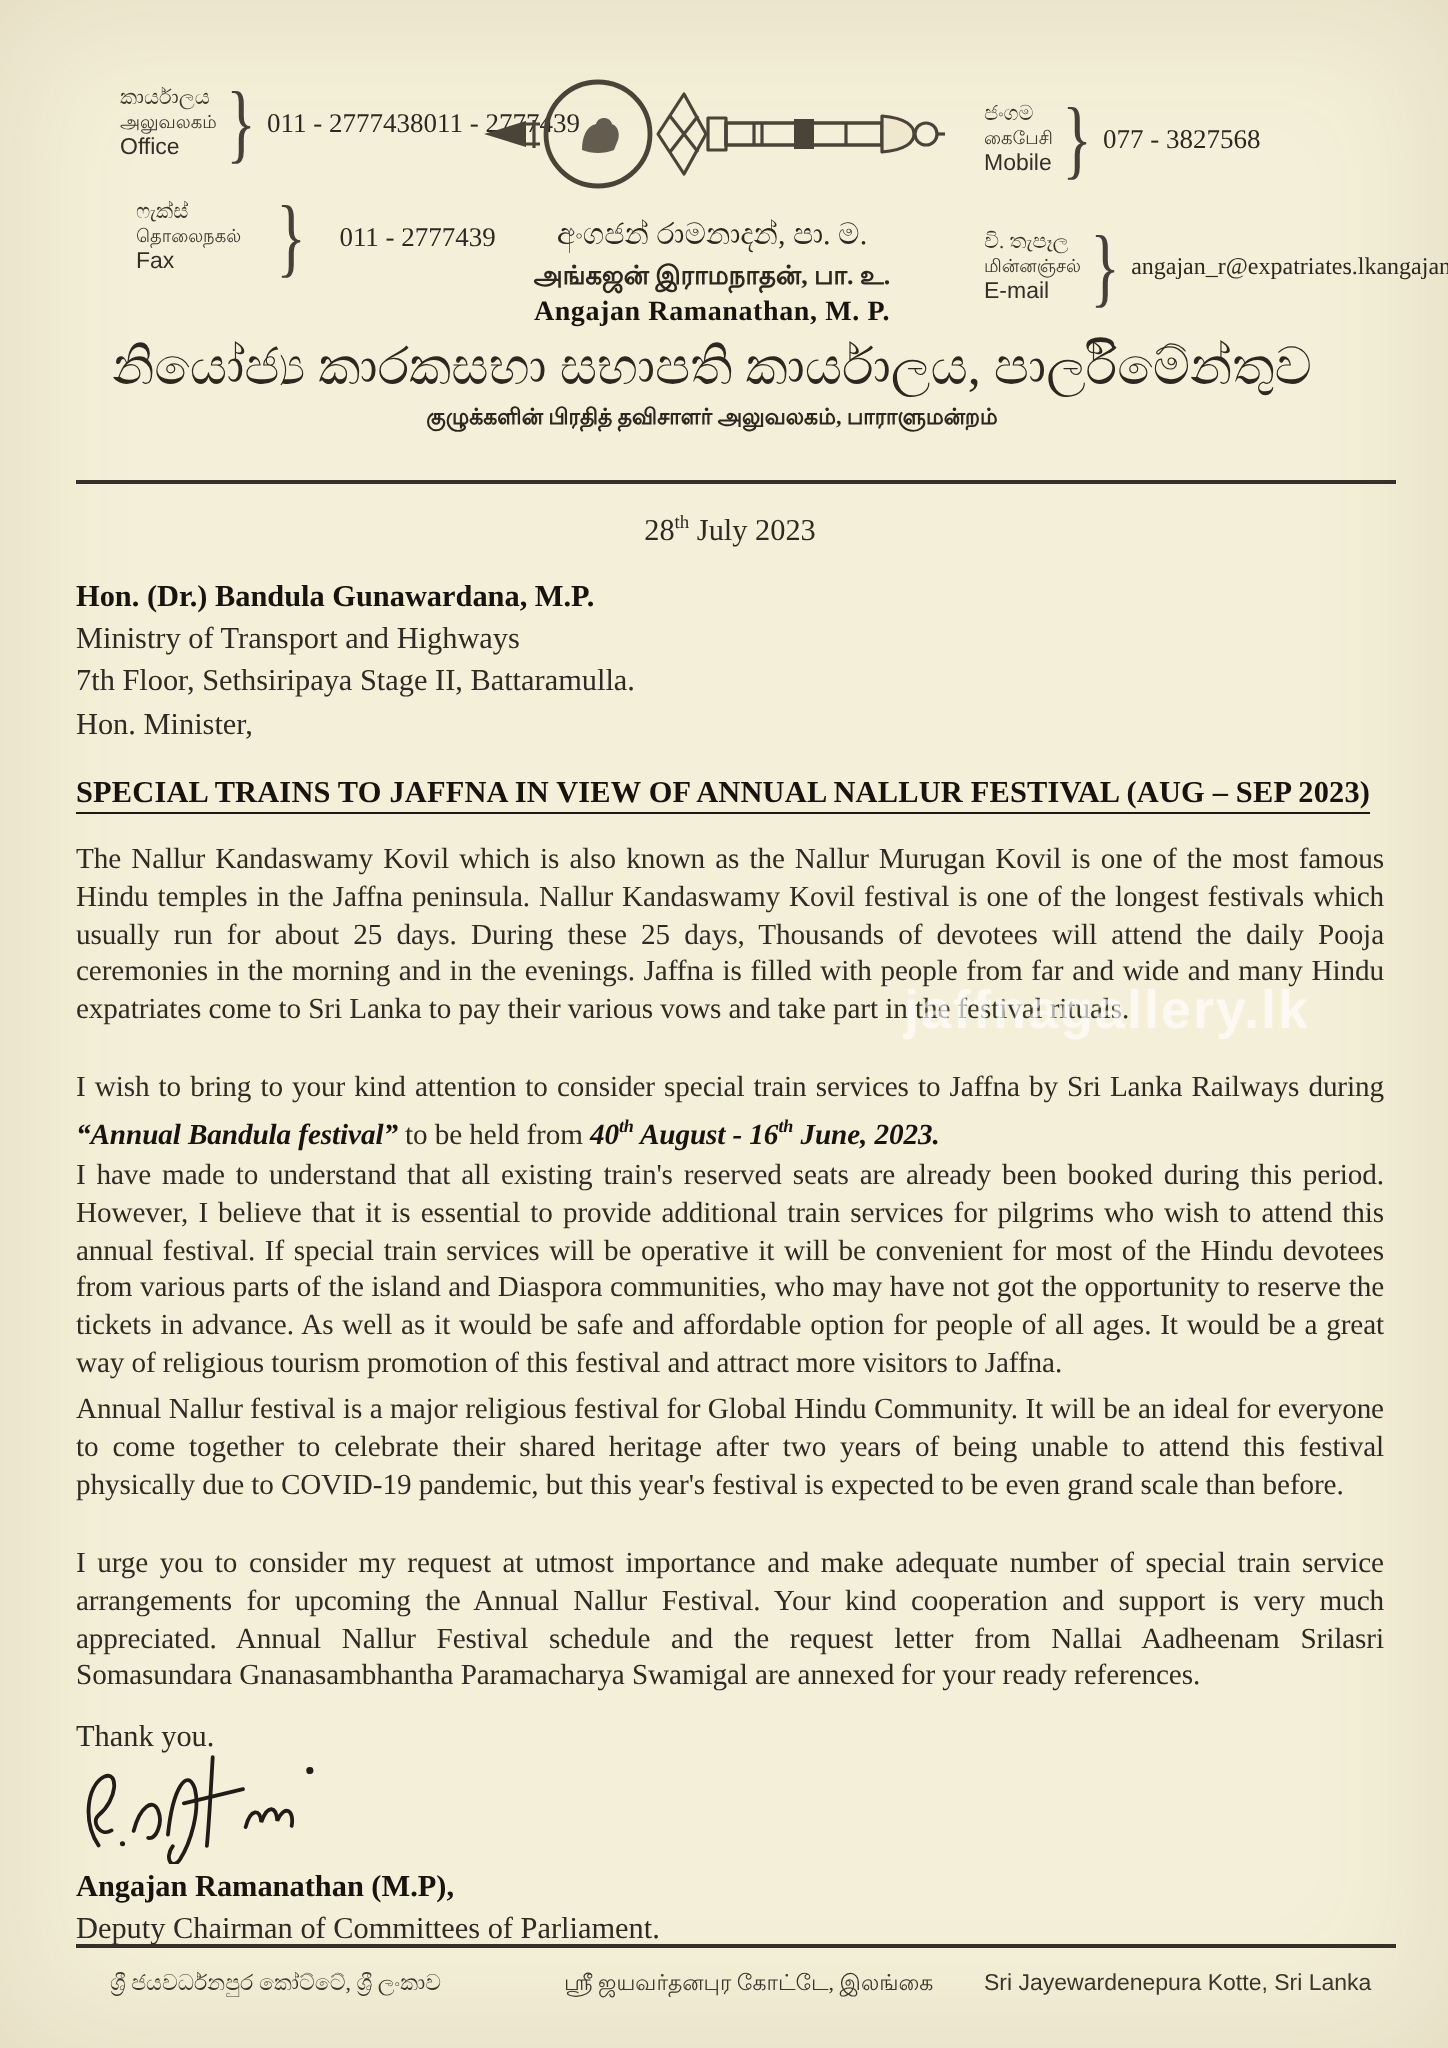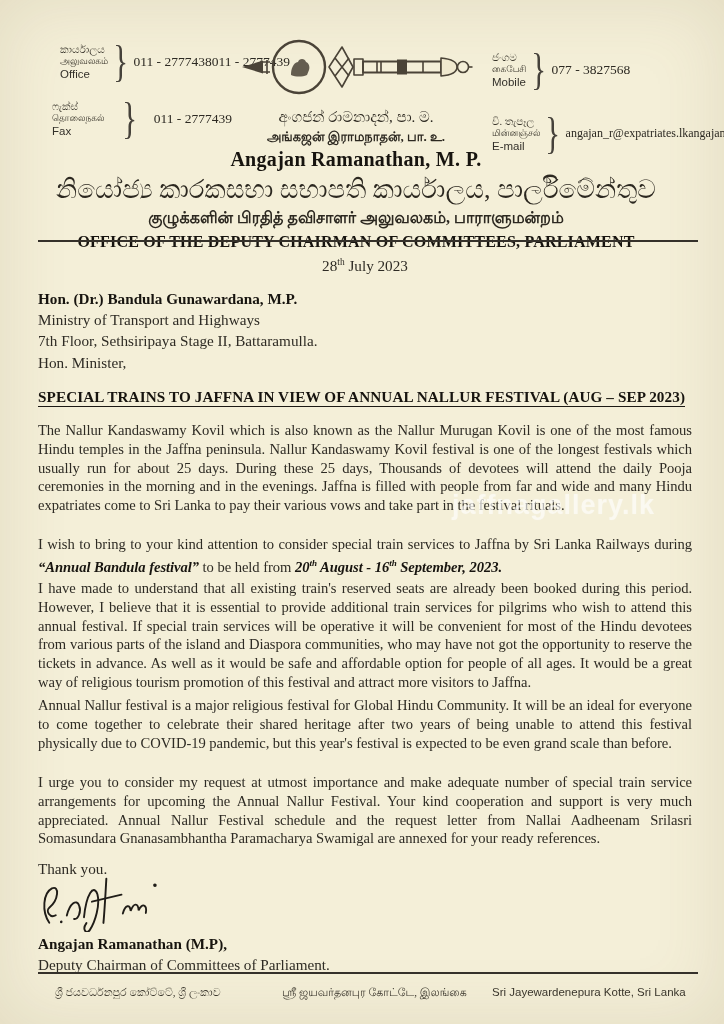--- a/index.html
+++ b/index.html
@@ -22,23 +22,23 @@
   .lab-ta{font-size:9px;color:#3a362c;}
   .lab-en{font-size:11.5px;font-family:"Liberation Sans",sans-serif;color:#33302a;}
   .brace{font-size:44px;font-weight:300;color:#45413a;transform:scaleX(.7);line-height:1;margin:0 -2px;}
   .vals{display:flex;flex-direction:row;line-height:1.3;font-size:13.5px;color:#2c2922;}
   .vals.small{font-size:12px;}
   
   .center-head{position:absolute;top:34px;left:0;right:12px;text-align:center;}
   .mace{display:block;margin:0 auto;}
   .name-si{font-size:15px;margin-top:5px;color:#2c2820;}
   .name-ta{font-size:13px;font-weight:bold;margin-top:3px;color:#2c2820;}
-  .name-en{font-size:20px;font-weight:bold;margin-top:2px;color:#17140f;letter-spacing:.3px;}
+  .name-en{font-size:14px;font-weight:bold;margin-top:2px;color:#17140f;letter-spacing:.3px;}
   .dept-si{font-size:26px;margin-top:4px;color:#2c2820;}
-  .dept-ta{font-size:16px;font-weight:bold;margin-top:4px;color:#2c2820;}
+  .dept-ta{font-size:11px;font-weight:bold;margin-top:4px;color:#2c2820;}
   .dept-en{font-size:16px;font-weight:bold;margin-top:4px;color:#17140f;letter-spacing:.2px;}
   .rule{position:absolute;left:38px;right:26px;border-top:2px solid #35312a;}
   
   .blk{position:absolute;left:38px;width:654px;font-size:15.2px;line-height:21px;color:#2e2b24;}
   .para{font-size:14.6px;line-height:18.8px;text-align:justify;letter-spacing:-.05px;}
   .bold{font-weight:bold;color:#17140f;}
   .bi{font-weight:bold;font-style:italic;color:#17140f;}
   .subject-line{font-size:15.2px;font-weight:bold;color:#17140f;border-bottom:1.6px solid #1c1914;padding-bottom:1px;letter-spacing:.1px;}
   sup{font-size:.62em;}
   
@@ -67,21 +67,21 @@
       <span class="lab-ta">அலுவலகம்</span>
       <span class="lab-en">Office</span>
     </div>
     <span class="brace">}</span>
     <div class="vals">
       <span>011 - 2777438</span>
       <span>011 - 2777439</span>
     </div>
   </div>
 
-  <div class="contact" style="left:52px;top:97px;gap:16px;">
+  <div class="contact" style="left:68px;top:97px;gap:16px;">
     <div class="labels">
       <span class="lab-si">ෆැක්ස්</span>
       <span class="lab-ta">தொலைநகல்</span>
       <span class="lab-en">Fax</span>
     </div>
     <span class="brace">}</span>
     <div class="vals">
       <span>011 - 2777439</span>
     </div>
   </div>
@@ -128,21 +128,20 @@
         <path d="M202 24 c12 1 16 5 16 9 s-4 8 -16 9 z" fill="#efe8ce"></path>
         <circle cx="224" cy="33" r="5.5"></circle>
         <path d="M229.5 33 h4"></path>
       </g>
     </svg>
     <div class="name-si">අංගජන් රාමනාදන්, පා. ම.</div>
     <div class="name-ta">அங்கஜன் இராமநாதன், பா. உ.</div>
     <div class="name-en">Angajan Ramanathan, M. P.</div>
     <div class="dept-si">නියෝජ්‍ය කාරකසභා සභාපති කාර්යාලය, පාර්ලිමේන්තුව</div>
     <div class="dept-ta">குழுக்களின் பிரதித் தவிசாளர் அலுவலகம், பாராளுமன்றம்</div>
-    <div class="dept-en">OFFICE OF THE DEPUTY CHAIRMAN OF COMMITTEES, PARLIAMENT</div>
   </div>
 
   <div class="rule" style="top:240px;"></div>
 
   <div class="blk" style="top:252px;text-align:center;">
     <span>28</span><sup>th</sup><span> July 2023</span>
   </div>
 
   <div class="blk" style="top:288px;">
     <div class="bold">Hon. (Dr.) Bandula Gunawardana, M.P.</div>
@@ -152,21 +151,21 @@
 
   <div class="blk" style="top:352px;">Hon. Minister,</div>
 
   <div class="blk" style="top:386px;">
     <span class="subject-line">SPECIAL TRAINS TO JAFFNA IN VIEW OF ANNUAL NALLUR FESTIVAL (AUG – SEP 2023)</span>
   </div>
 
   <div class="blk para" style="top:421px;">The Nallur Kandaswamy Kovil which is also known as the Nallur Murugan Kovil is one of the most famous Hindu temples in the Jaffna peninsula. Nallur Kandaswamy Kovil festival is one of the longest festivals which usually run for about 25 days. During these 25 days, Thousands of devotees will attend the daily Pooja ceremonies in the morning and in the evenings. Jaffna is filled with people from far and wide and many Hindu expatriates come to Sri Lanka to pay their various vows and take part in the festival rituals.</div>
 
   <div class="blk para" style="top:535px;">
-    <span>I wish to bring to your kind attention to consider special train services to Jaffna by Sri Lanka Railways during </span><span class="bi">“Annual Bandula festival”</span><span> to be held from </span><span class="bi">20</span><sup class="bi">th</sup><span class="bi"> August - 16</span><sup class="bi">th</sup><span class="bi"> September, 2023.</span>
+    <span>I wish to bring to your kind attention to consider special train services to Jaffna by Sri Lanka Railways during </span><span class="bi">“Annual Bandula festival”</span><span> to be held from </span><span class="bi">40</span><sup class="bi">th</sup><span class="bi"> August - 16</span><sup class="bi">th</sup><span class="bi"> June, 2023.</span>
   </div>
 
   <div class="blk para" style="top:579px;">I have made to understand that all existing train's reserved seats are already been booked during this period. However, I believe that it is essential to provide additional train services for pilgrims who wish to attend this annual festival. If special train services will be operative it will be convenient for most of the Hindu devotees from various parts of the island and Diaspora communities, who may have not got the opportunity to reserve the tickets in advance. As well as it would be safe and affordable option for people of all ages. It would be a great way of religious tourism promotion of this festival and attract more visitors to Jaffna.</div>
 
   <div class="blk para" style="top:696px;">Annual Nallur festival is a major religious festival for Global Hindu Community. It will be an ideal for everyone to come together to celebrate their shared heritage after two years of being unable to attend this festival physically due to COVID-19 pandemic, but this year's festival is expected to be even grand scale than before.</div>
 
   <div class="blk para" style="top:773px;">I urge you to consider my request at utmost importance and make adequate number of special train service arrangements for upcoming the Annual Nallur Festival. Your kind cooperation and support is very much appreciated.  Annual Nallur Festival schedule and the request letter from Nallai Aadheenam Srilasri Somasundara Gnanasambhantha Paramacharya Swamigal are annexed for your ready references.</div>
 
   <div class="blk" style="top:858px;">Thank you.</div>
 

